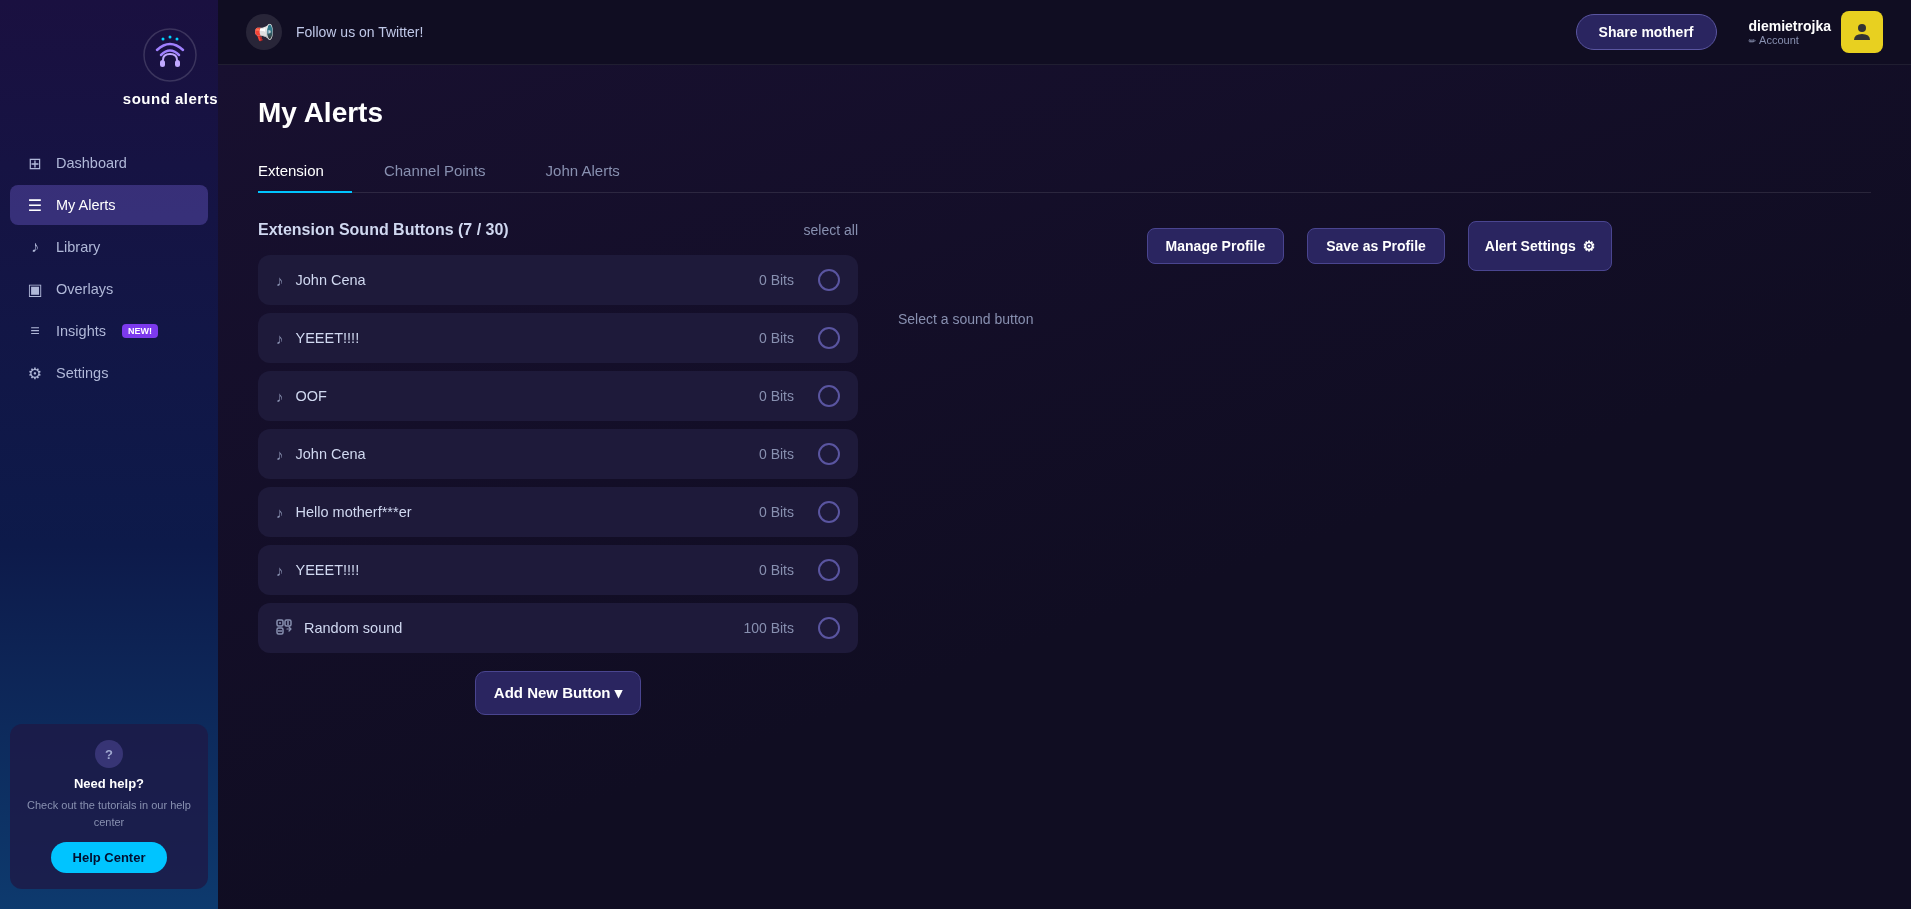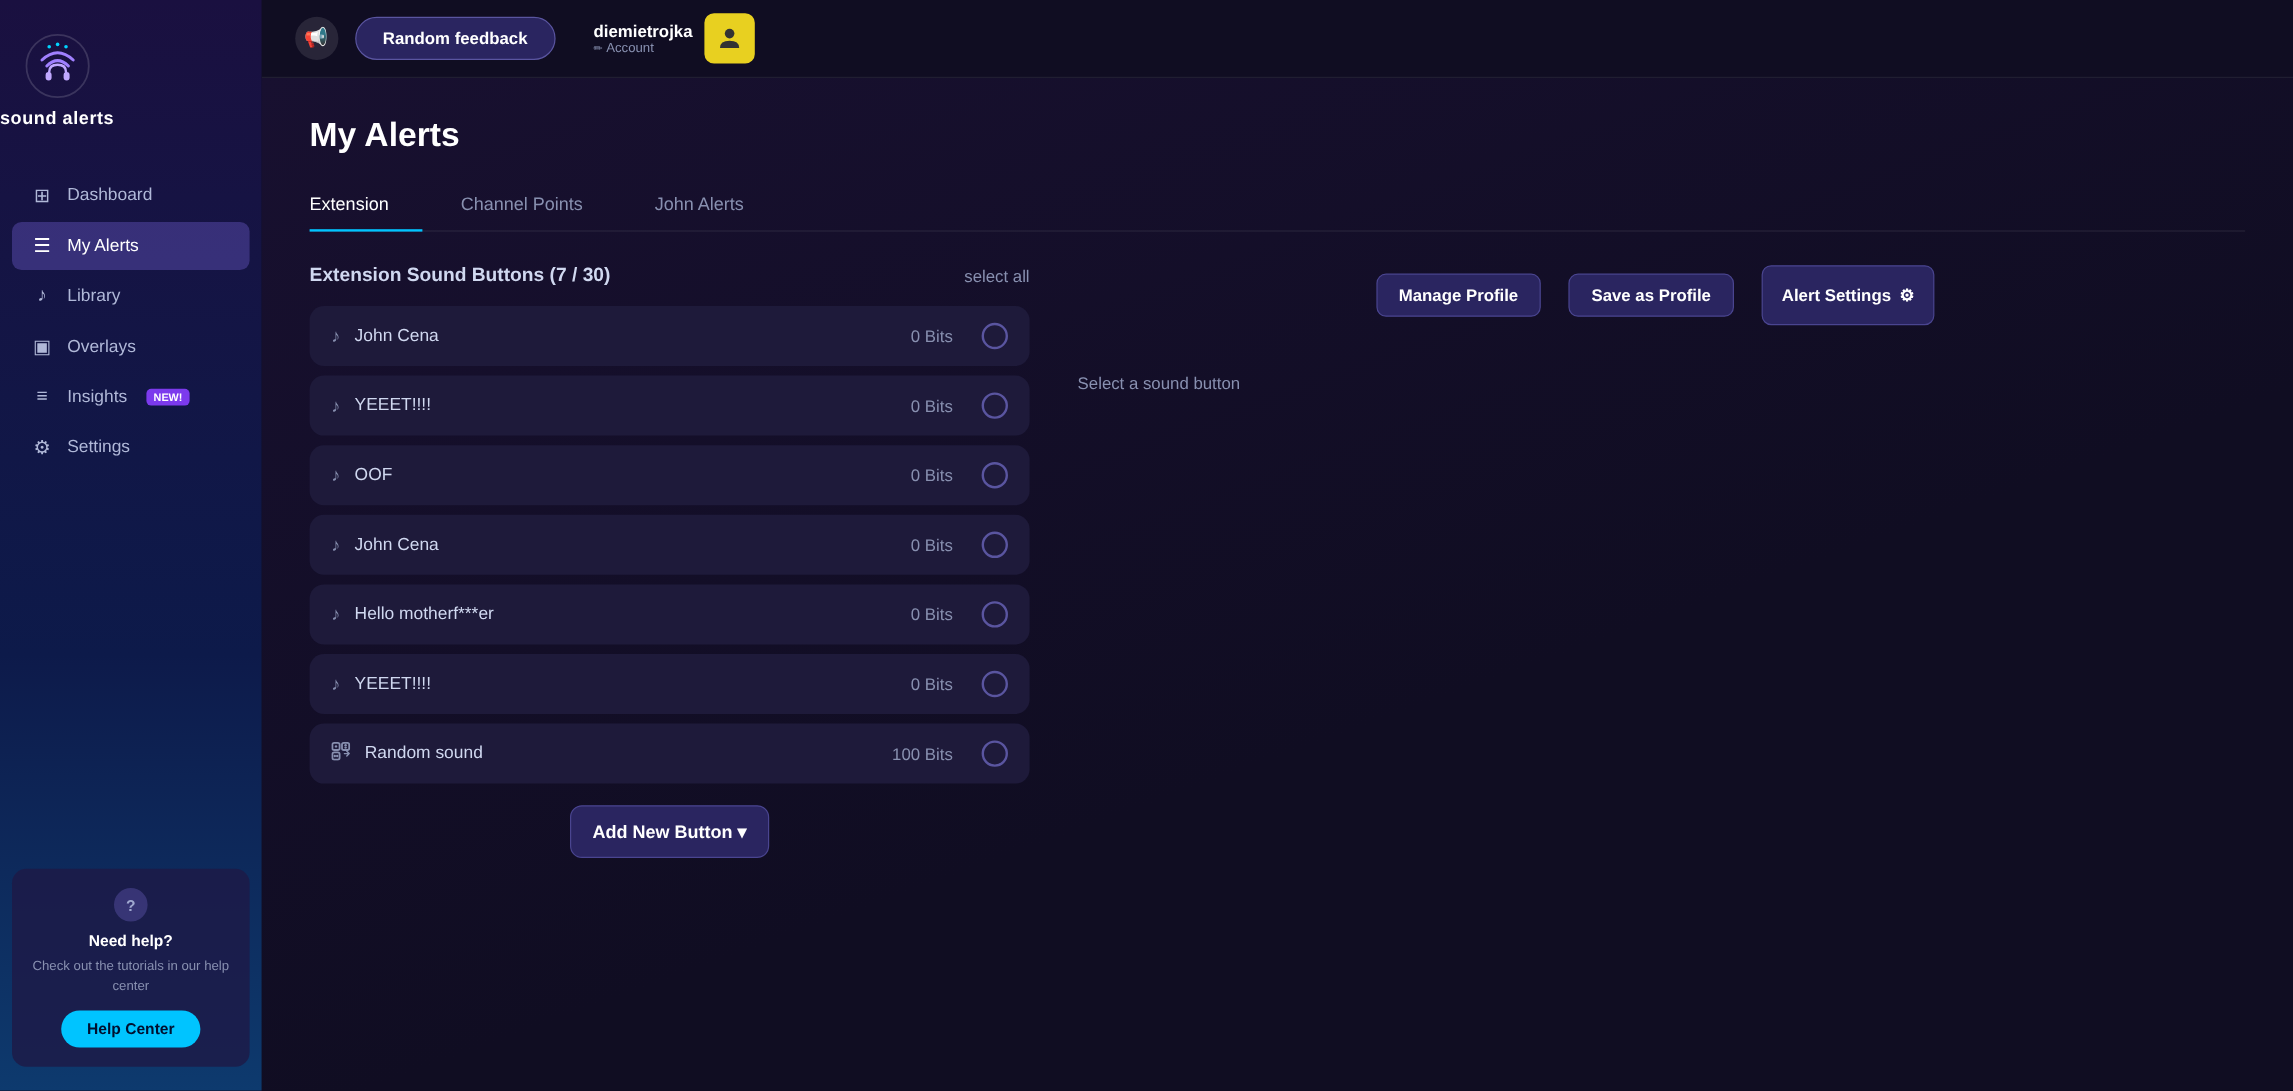--- a/index.html
+++ b/index.html
@@ -13,21 +13,21 @@
       overflow: hidden;
     }
 
     
     .sidebar {
       width: 218px;
       min-width: 218px;
       background: linear-gradient(180deg, #1a1040 0%, #0d1a4a 60%, #0d3a6e 100%);
       display: flex;
       flex-direction: column;
-      align-items: flex-start;
+      align-items: flex-end;
       padding: 28px 0 20px 0;
       position: relative;
       z-index: 10;
     }
     .sidebar-logo {
       display: flex;
       flex-direction: column;
       align-items: center;
       margin-bottom: 36px;
     }
@@ -448,21 +448,22 @@
     <div class="sidebar-help-title">Need help?</div>
     <div class="sidebar-help-desc">Check out the tutorials in our help center</div>
     <button class="sidebar-help-btn">Help Center</button>
   </div>
 </aside>
 
 <div class="main">
 
   <header class="topbar">
     <div class="topbar-megaphone">📢</div>
-    <button class="topbar-share-btn">Random feedback</button>
+    <span class="topbar-follow-text">Follow us on Twitter!</span>
+    <button class="topbar-share-btn">Share motherf</button>
     <div class="topbar-user">
       <div>
         <div class="topbar-username">diemietrojka</div>
         <div class="topbar-account-label">
           <span style="font-size:9px; margin-right:3px;">✏</span><span>Account</span>
         </div>
       </div>
       <div class="topbar-avatar">
         <svg width="24" height="24" viewBox="0 0 24 24" fill="none">
           <circle cx="12" cy="8" r="4" fill="#333"></circle>

